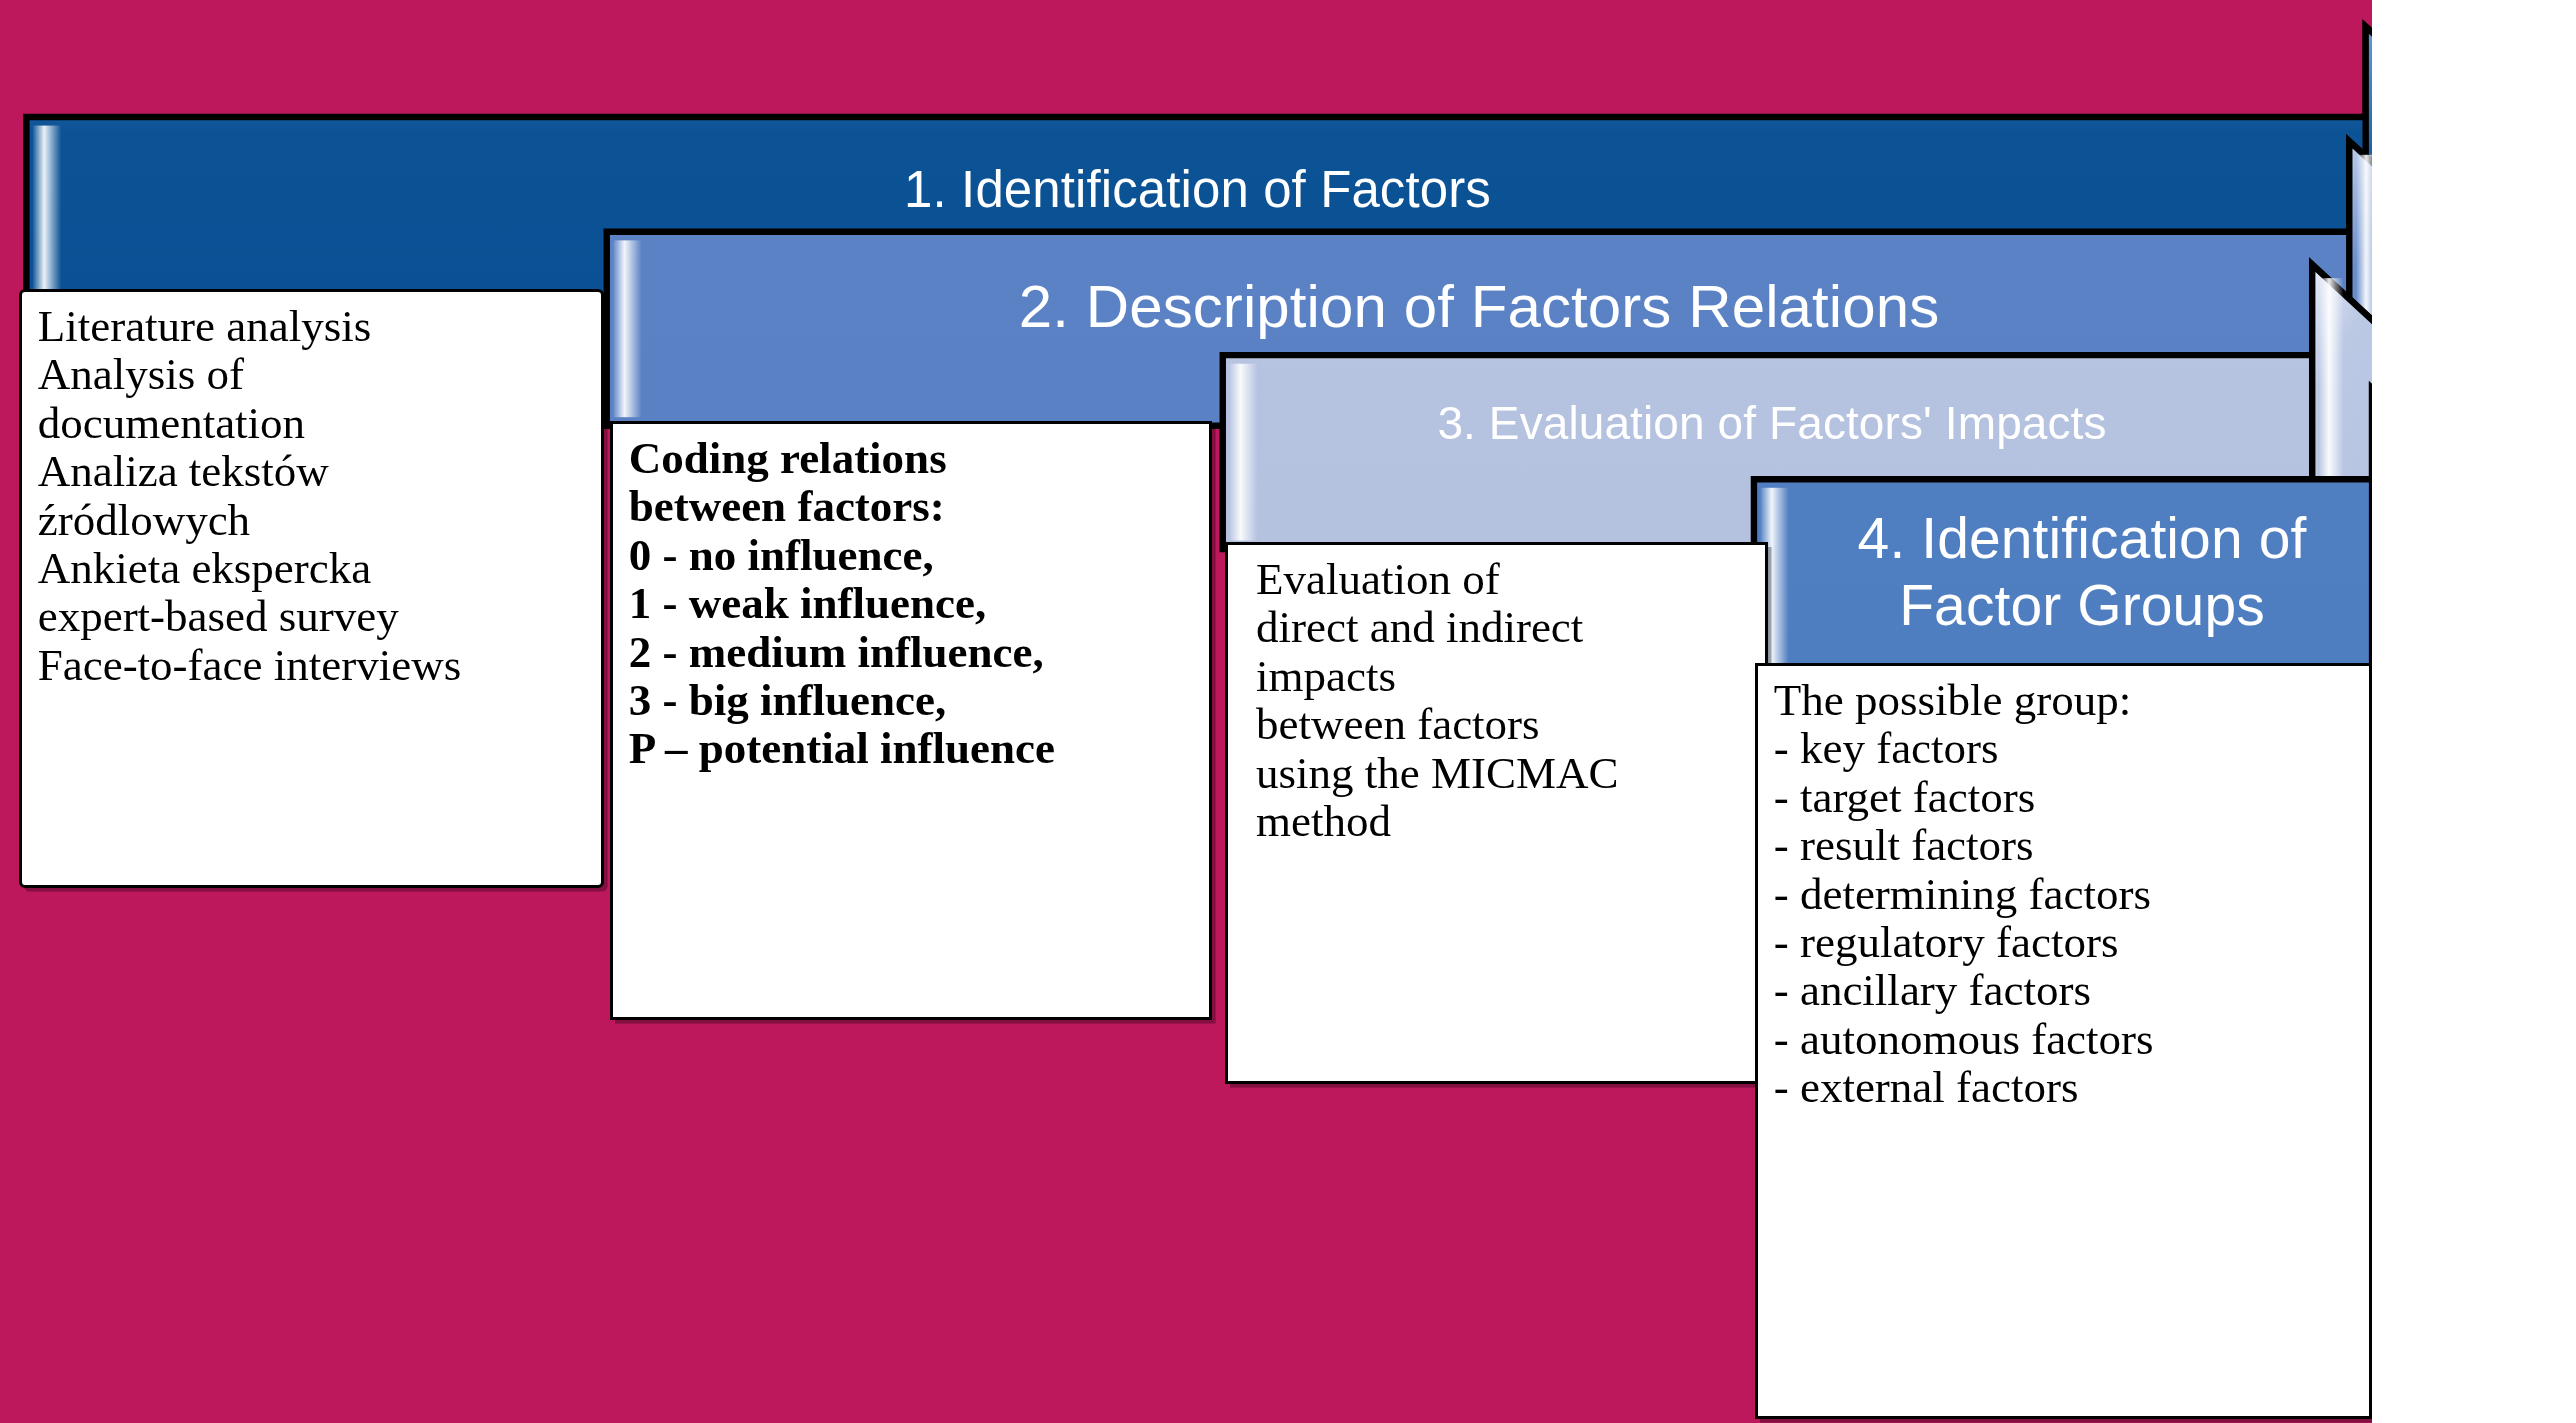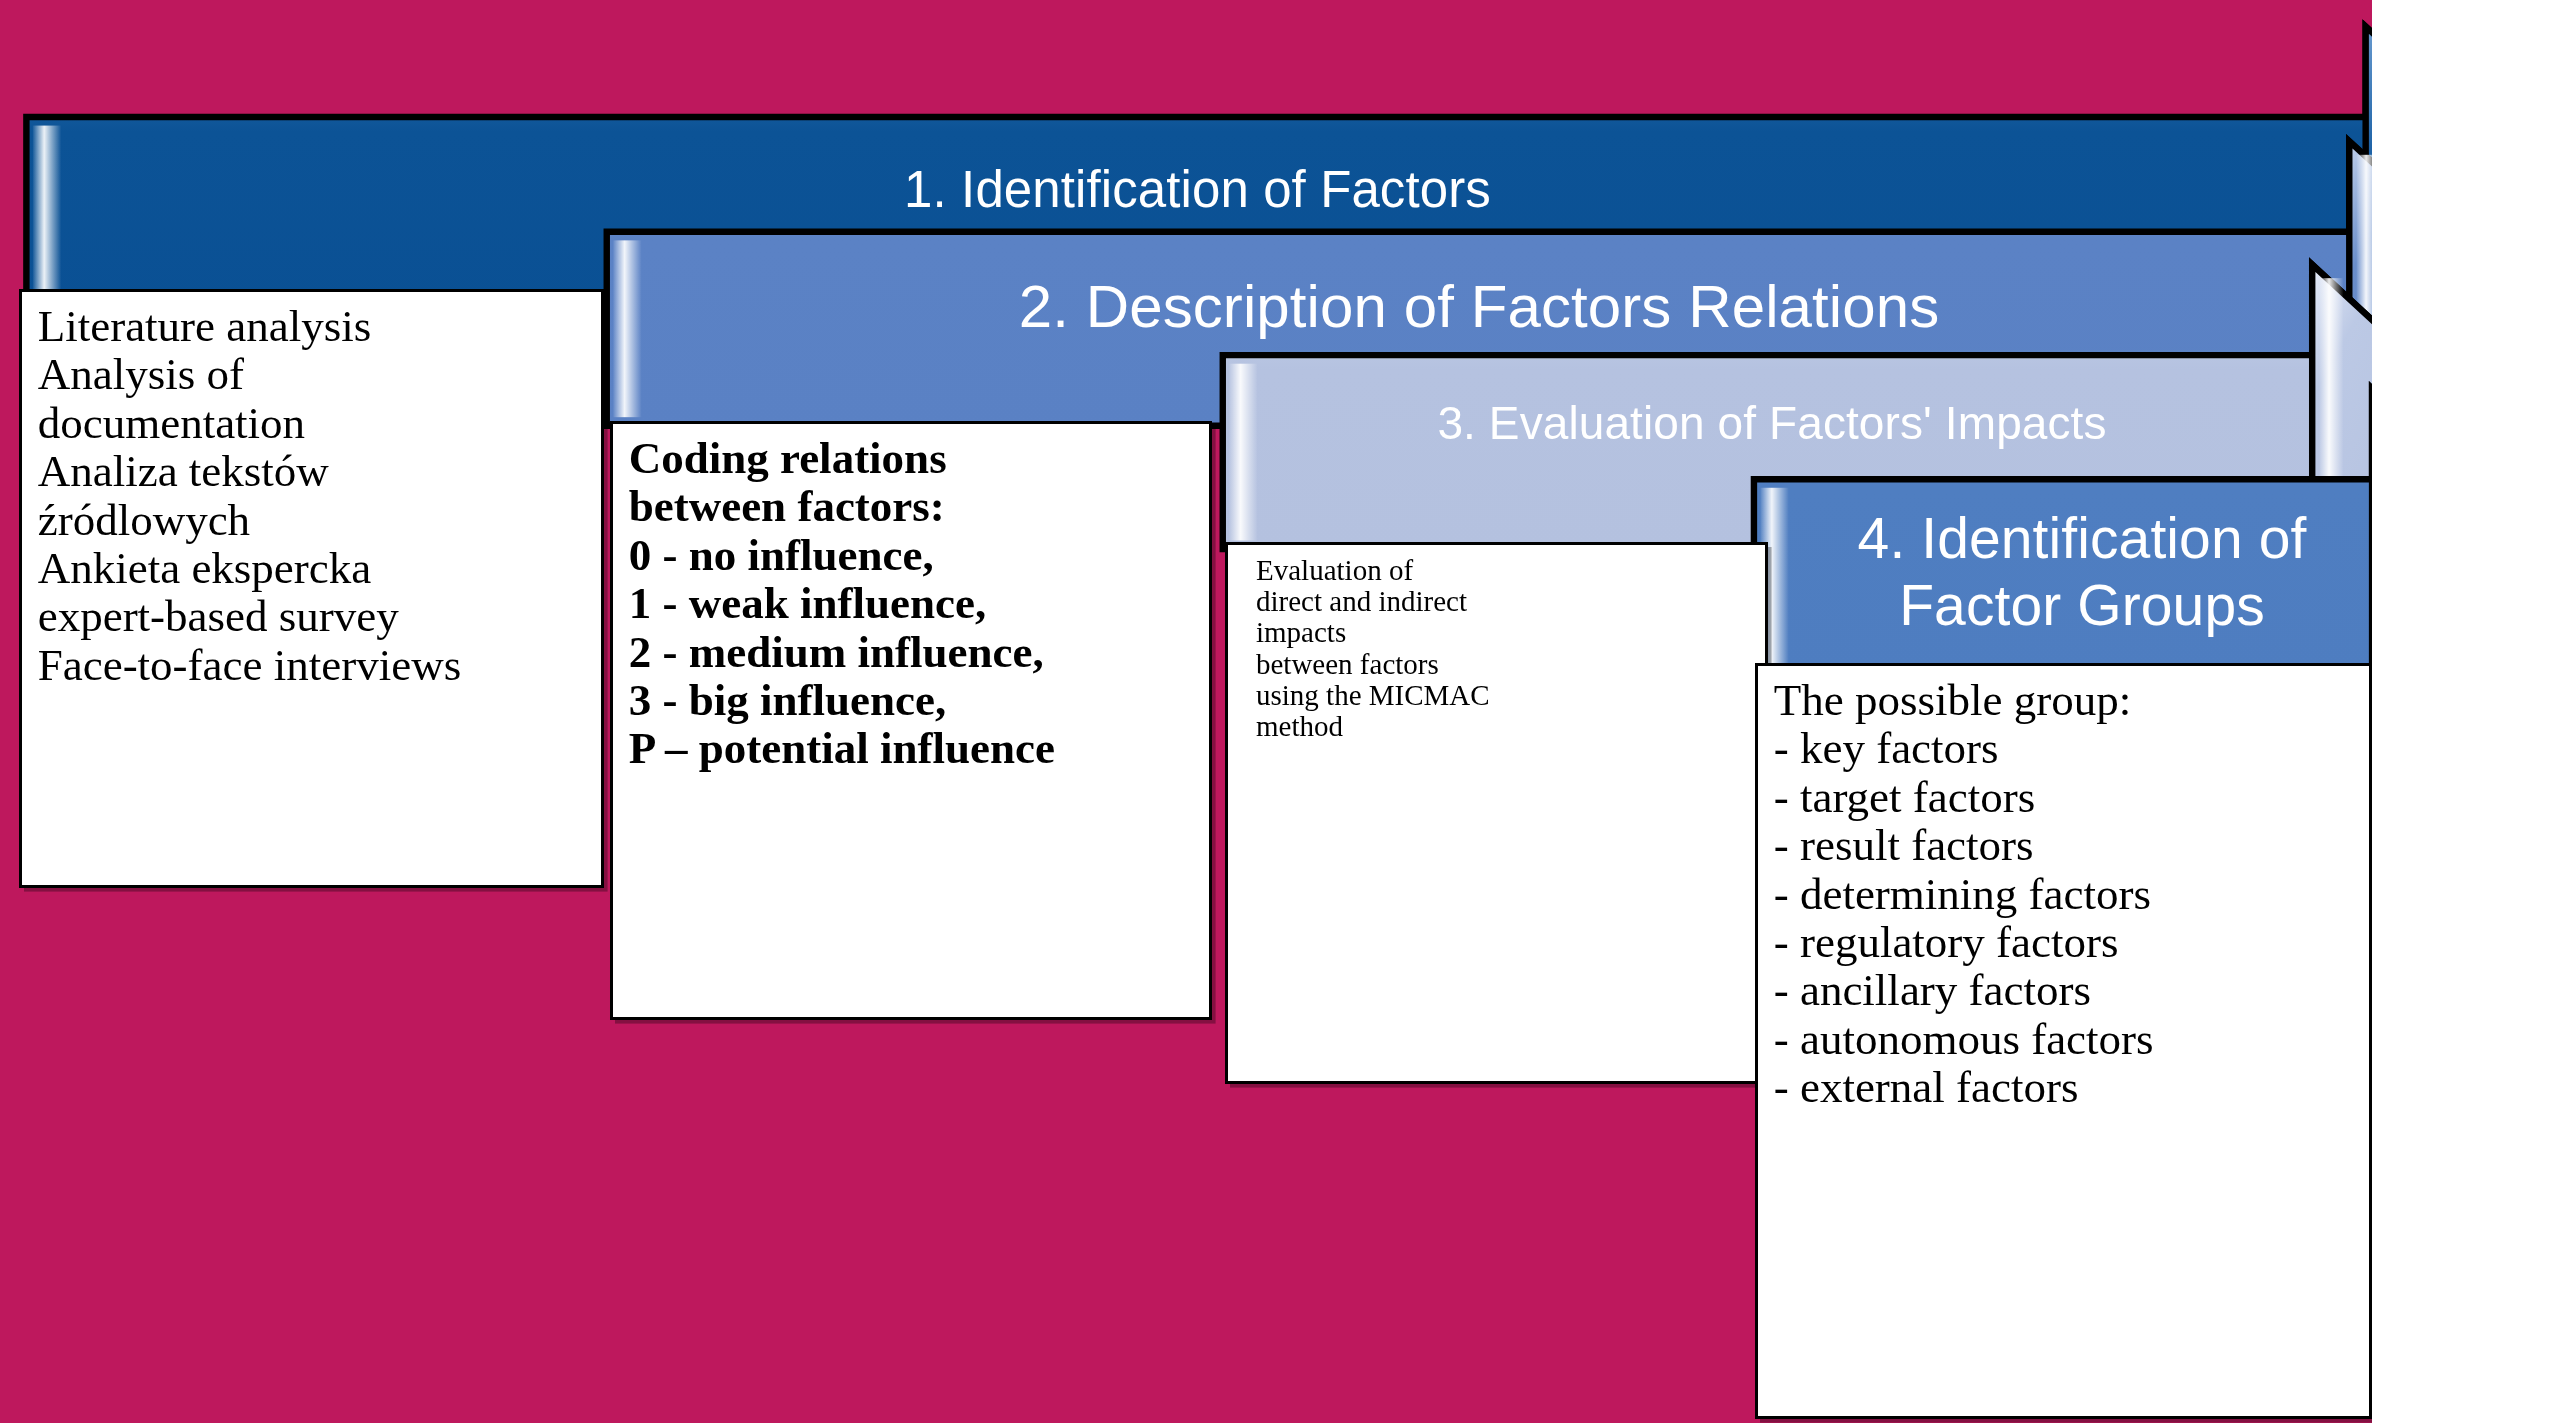--- a/index.html
+++ b/index.html
@@ -170,21 +170,21 @@
 
   <div class="arrow-title" style="left:64px; top:160px; width:2267px; font-size:51px;">1. Identification of Factors</div>
 
   <div class="arrow-title" style="left:645px; top:272px; width:1668px; font-size:60px;">2. Description of Factors Relations</div>
 
   <div class="arrow-title" style="left:1262px; top:396px; width:1020px; font-size:46px;">3. Evaluation of Factors' Impacts</div>
 
   <div class="arrow-title" style="left:1797px; top:505px; width:570px; font-size:57px;">4. Identification of
 Factor Groups</div>
 
-  <div class="txt-box" style="left:19px; top:289px; width:585px; height:599px;">
+  <div class="txt-box" style="left:19px; top:289px; width:585px; height:599px;border-radius:6px;">
     <div class="txt-body" style="font-size:45px; line-height:1.075;">Literature analysis
 Analysis of
 documentation
 Analiza tekstów
 źródlowych
 Ankieta ekspercka
 expert-based survey
 Face-to-face interviews</div>
   </div>
 
@@ -192,21 +192,21 @@
     <div class="txt-body" style="font-size:45px; line-height:1.075;font-weight:bold;">Coding relations
 between factors:
 0 - no influence,
 1 - weak influence,
 2 - medium influence,
 3 - big influence,
 P – potential influence</div>
   </div>
 
   <div class="txt-box" style="left:1225px; top:542px; width:543px; height:542px;">
-    <div class="txt-body" style="font-size:29px; line-height:1.075;padding-left:28px;">Evaluation of
+    <div class="txt-body" style="font-size:45px; line-height:1.075;padding-left:28px;">Evaluation of
 direct and indirect
 impacts
 between factors
 using the MICMAC
 method</div>
   </div>
 
   <div class="txt-box" style="left:1755px; top:663px; width:617px; height:756px;">
     <div class="txt-body" style="font-size:45px; line-height:1.075;">The possible group:
 - key factors

